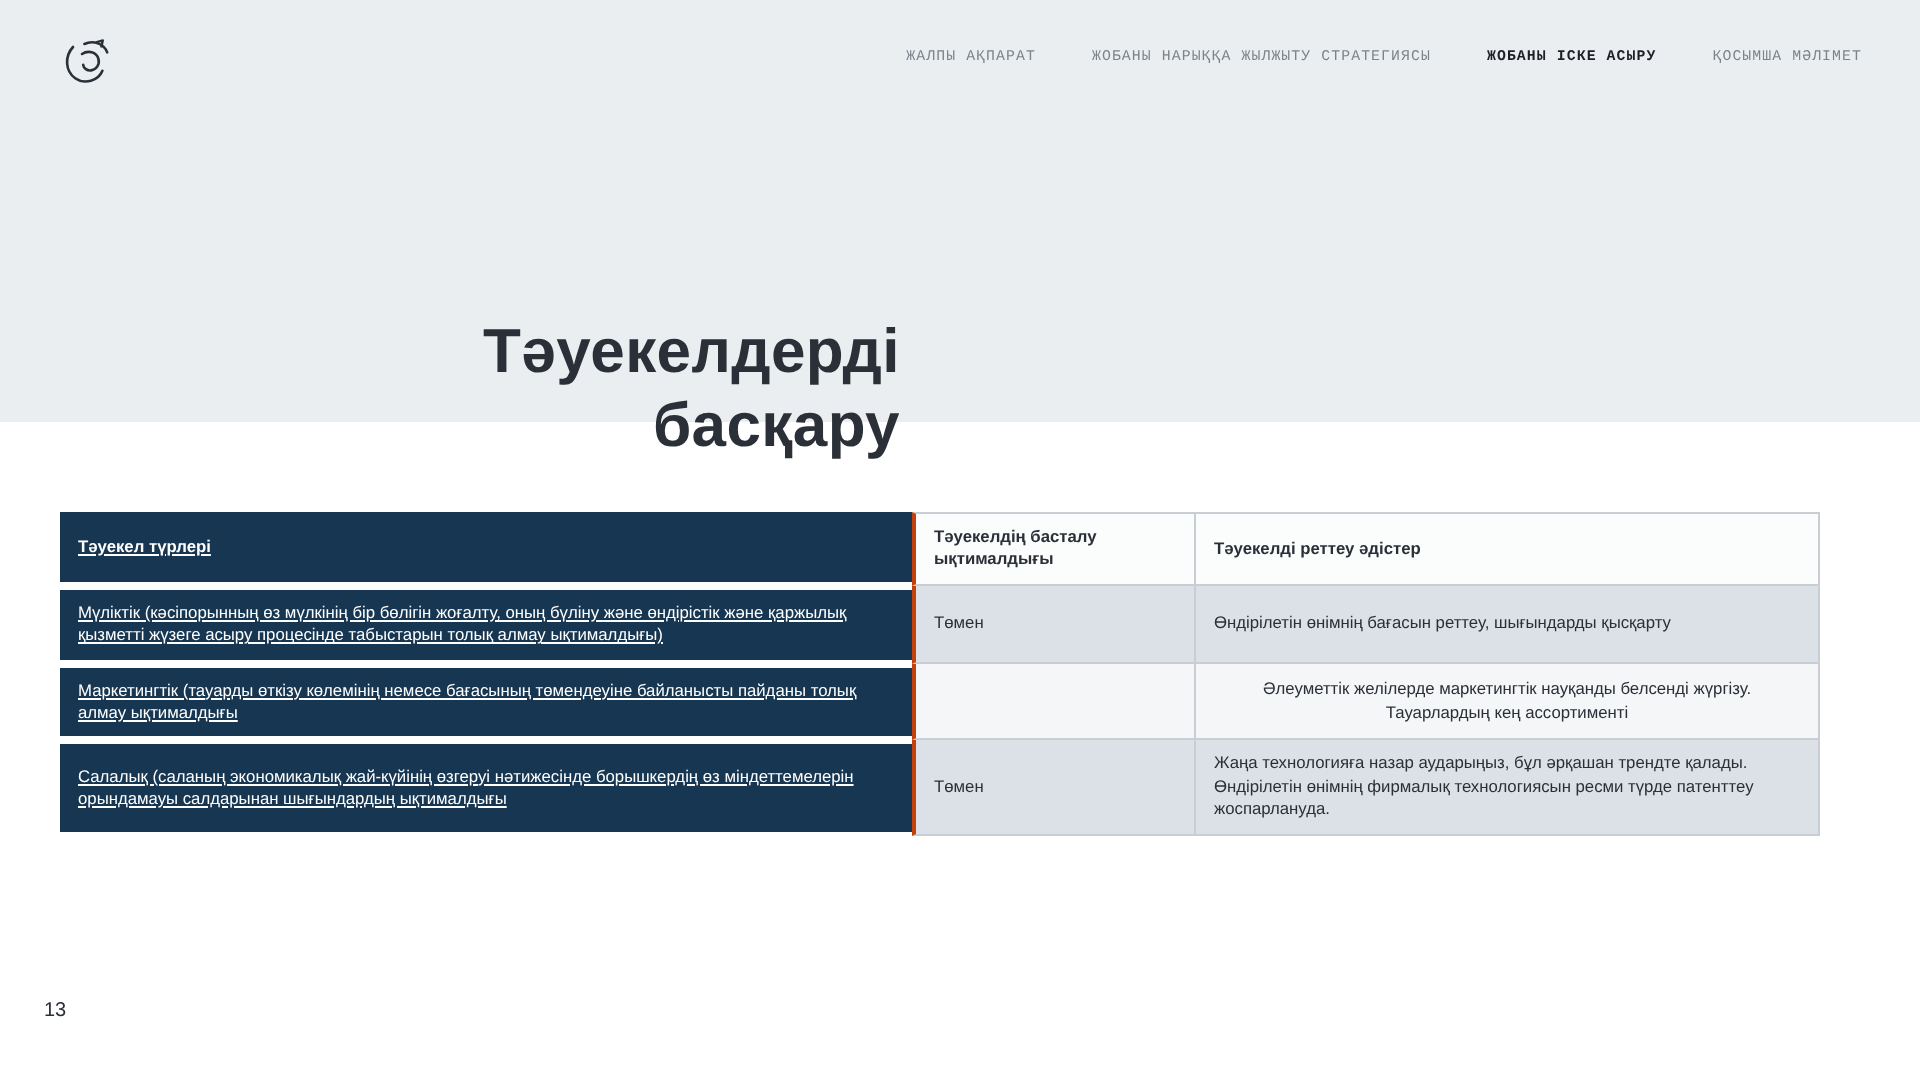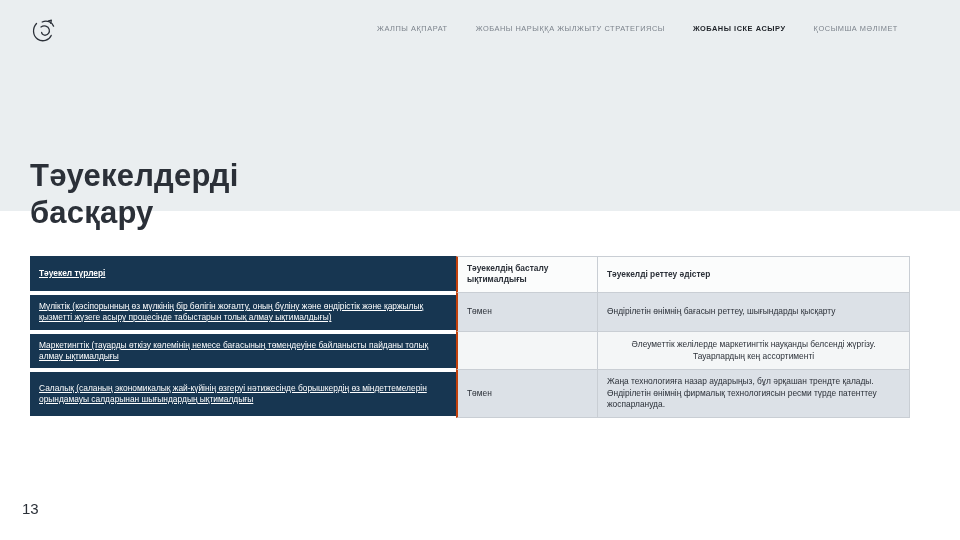--- a/index.html
+++ b/index.html
@@ -34,22 +34,23 @@
   }
 
   
   #nav {
     position: absolute;
     left: 330px; top: 22px;
     width: 615px;
     height: 14px;
     display: flex;
     align-items: center;
-    justify-content: center;
+    justify-content: flex-end;
     gap: 0px;
+    font-family: Liberation Mono, monospace;
   }
   .nav-item {
     font-size: 7.4px;
     letter-spacing: 0.55px;
     color: #7c838c;
     white-space: nowrap;
     cursor: pointer;
     padding: 0 14px;
     line-height: 14px;
   }
@@ -62,20 +63,21 @@
   #page-title {
     position: absolute;
     left: 30px; top: 157px;
     width: 420px;
     font-size: 31px;
     font-weight: bold;
     line-height: 37px;
     letter-spacing: 0.2px;
     color: #2b3038;
     white-space: pre-line;
+    text-align: right;
   }
 
   
   #risk-table {
     position: absolute;
     left: 30px; top: 256px;
     width: 880px;
     border-collapse: separate;
     border-spacing: 0;
     table-layout: fixed;
@@ -128,21 +130,21 @@
 
   tbody tr.row-shade .cell-light { background: #dce1e7; }
   tbody tr.row-plain .cell-light { background: #f4f6f7; text-align: center; }
 
   .prob-cell { white-space: nowrap; margin-left: 36px; }
 
   
   #page-number {
     position: absolute;
     left: 22px; top: 500px;
-    font-size: 15px;
+    font-size: 10px;
     color: #2b3038;
   }
 </style>
 </head>
 <body>
 
 <div id="top-band"></div>
 
 <div id="logo">
   <svg width="34" height="34" viewBox="0 0 34 34">

